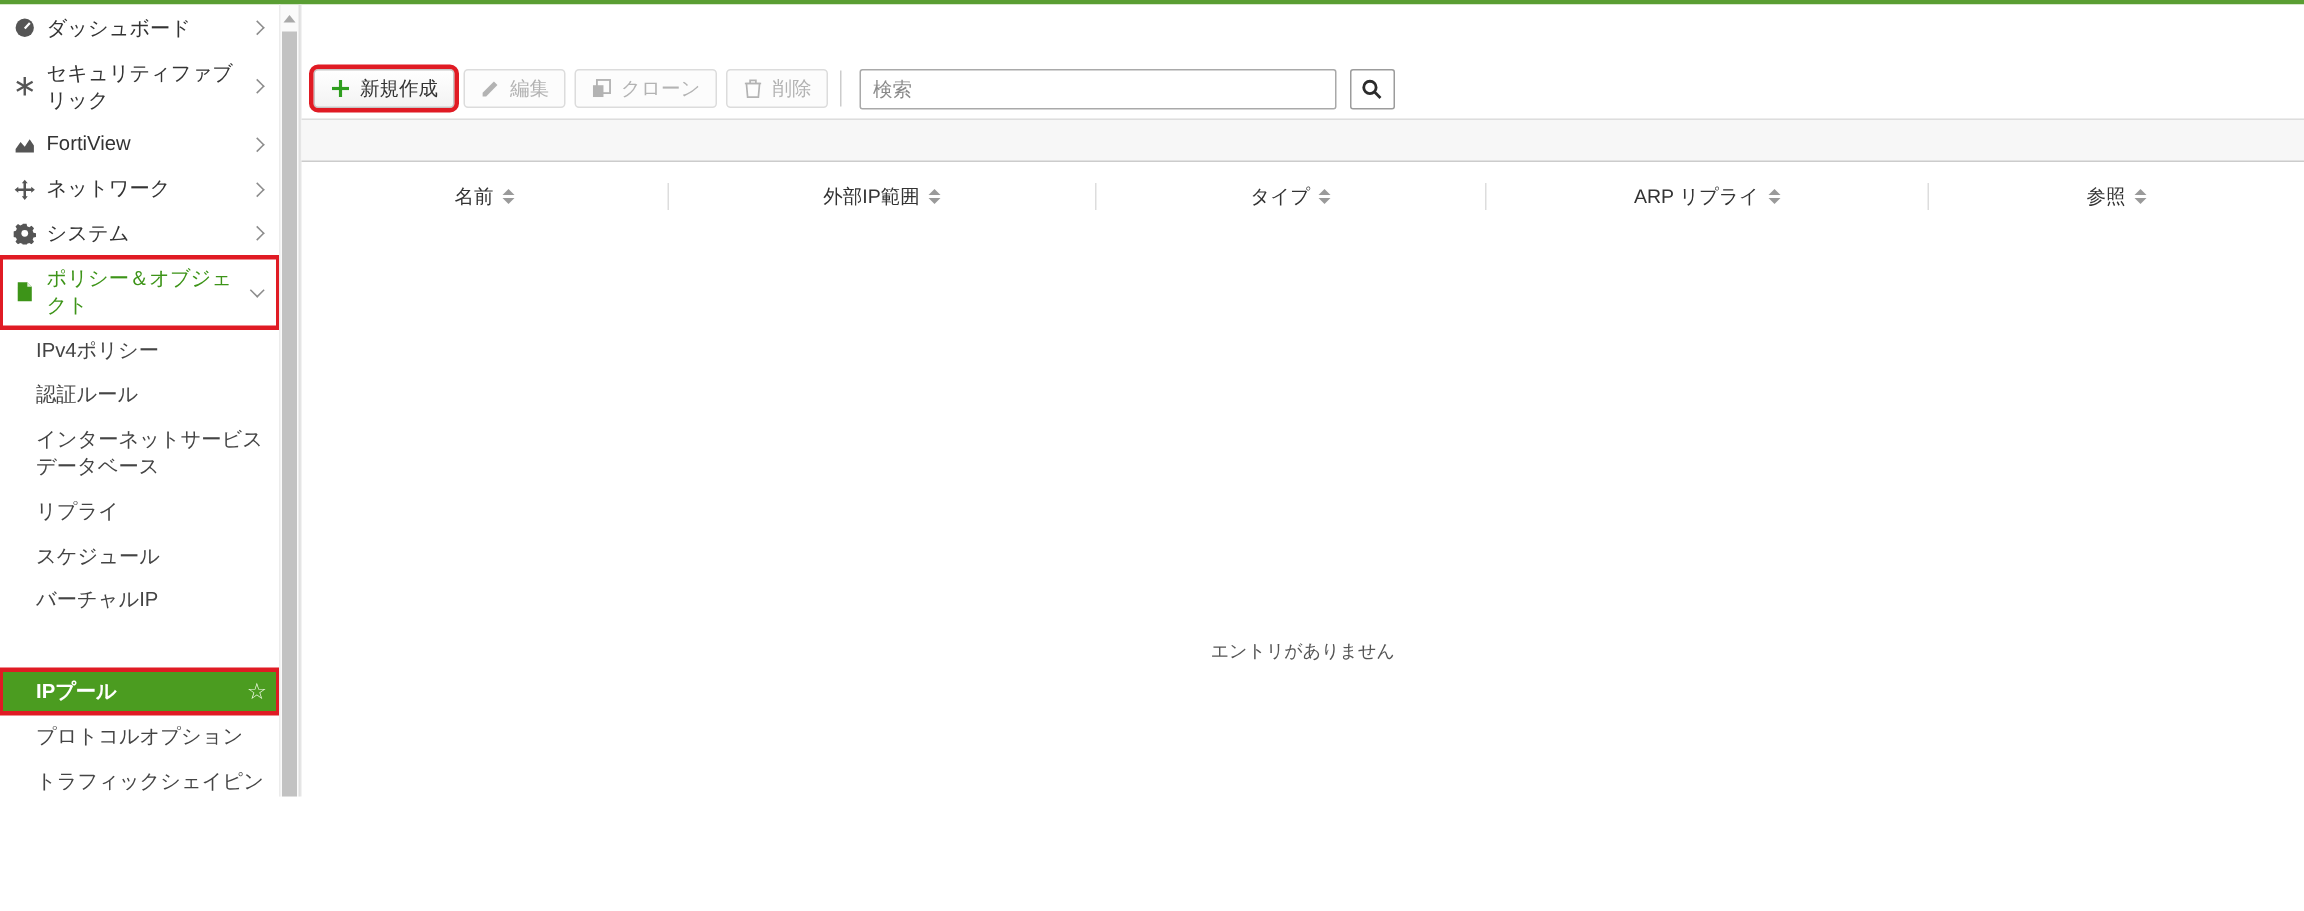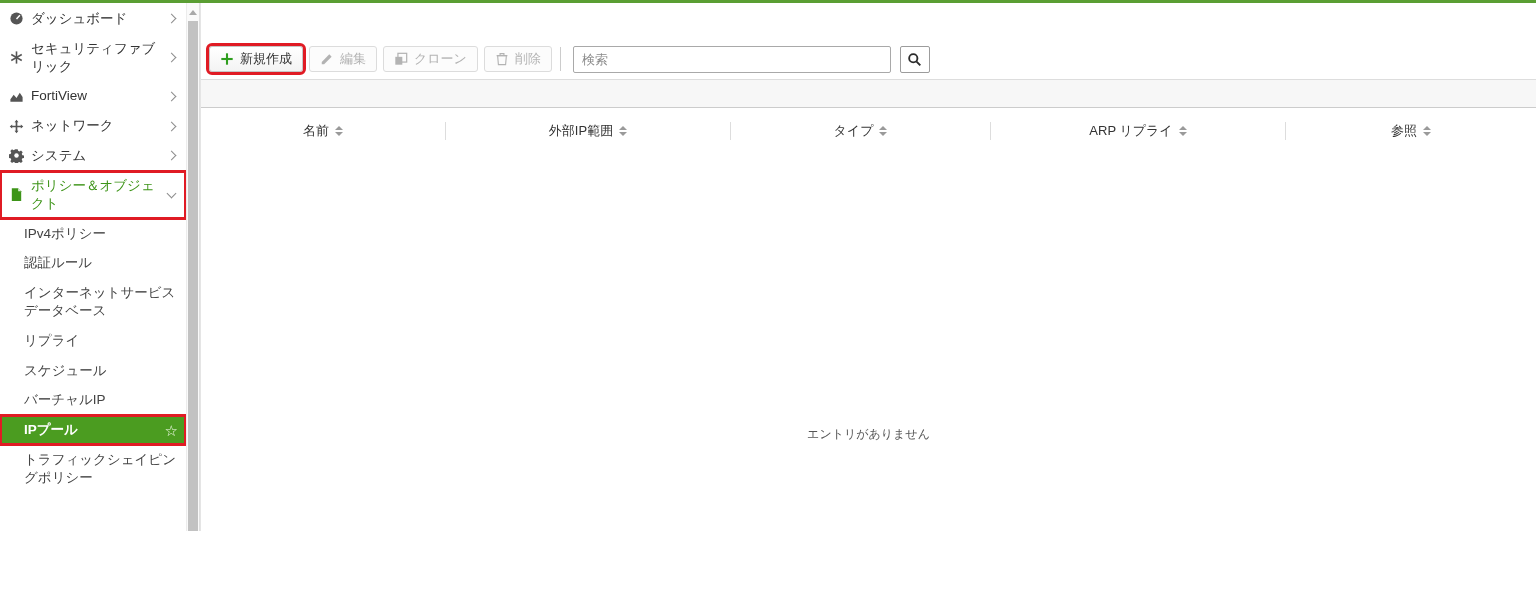--- a/index.html
+++ b/index.html
@@ -15,21 +15,21 @@
   
   .sidebar{width:186px;background:#fff;overflow:hidden;flex:none;padding-top:1px;}
   .side-item{display:flex;align-items:center;gap:7px;padding:6px 8px;cursor:pointer;line-height:1.32;}
   .side-item .icon{flex:none;width:16px;height:16px;color:#555;display:inline-flex;align-items:center;justify-content:center;}
   .side-item .icon svg{width:15px;height:15px;display:block;}
   .side-item .lbl{flex:1;color:#444;}
   .side-item.sub{padding-left:24px;}
   .side-item.top .lbl{color:#333;}
   .side-item.active .lbl{color:var(--activeGreen);font-weight:normal;}
   .side-item.active .icon{color:var(--activeGreen);}
-  .side-item.selected{background:var(--green);}
+  .side-item.selected{background:var(--green);margin-top:31px;}
   .side-item.selected .lbl{color:#fff;font-weight:bold;}
   .side-item .star{margin-left:auto;color:#f3fce9;font-size:15px;line-height:1;}
   .side-item.divider{border-top:1px solid #e6e6e6;}
   .chev{flex:none;width:7px;height:7px;border-right:1.6px solid #8c8c8c;border-bottom:1.6px solid #8c8c8c;margin-left:auto;}
   .chev.right{transform:rotate(-45deg);margin-right:3px;}
   .chev.down{transform:rotate(45deg);margin-right:3px;margin-top:-3px;}
   .annotated{outline:3px solid var(--red);outline-offset:-2px;position:relative;z-index:2;}
 
   
   .sb-scroll{width:14px;flex:none;background:#fafafa;border-left:1px solid #ececec;border-right:1px solid #e0e0e0;position:relative;}
@@ -147,20 +147,23 @@
         <span class="lbl">スケジュール</span>
       </div>
       <div class="side-item sub">
         <span class="lbl">バーチャルIP</span>
       </div>
       <div class="side-item sub selected annotated">
         <span class="lbl">IPプール</span>
         <span class="star">☆</span>
       </div>
       <div class="side-item sub">
+        <span class="lbl">プロトコルオプション</span>
+      </div>
+      <div class="side-item sub">
         <span class="lbl">トラフィックシェイピングポリシー</span>
       </div>
     </nav>
 
   <div class="sb-scroll">
     <div class="sb-up"></div>
     <div class="sb-thumb"></div>
   </div>
 
   <main class="content">

